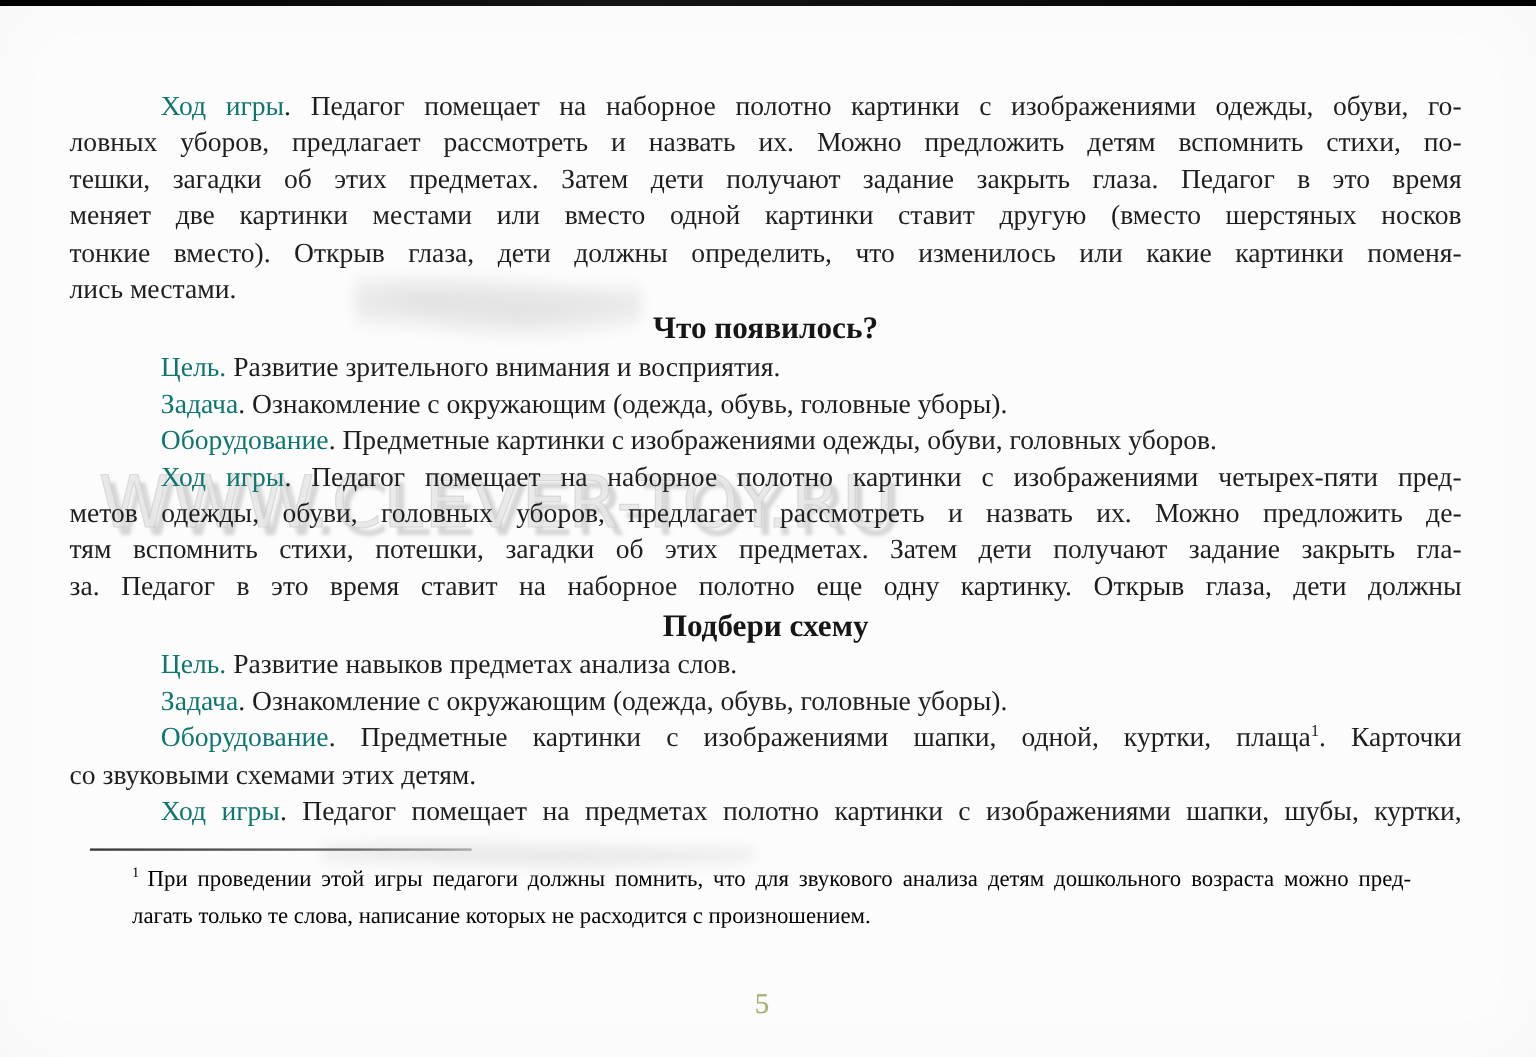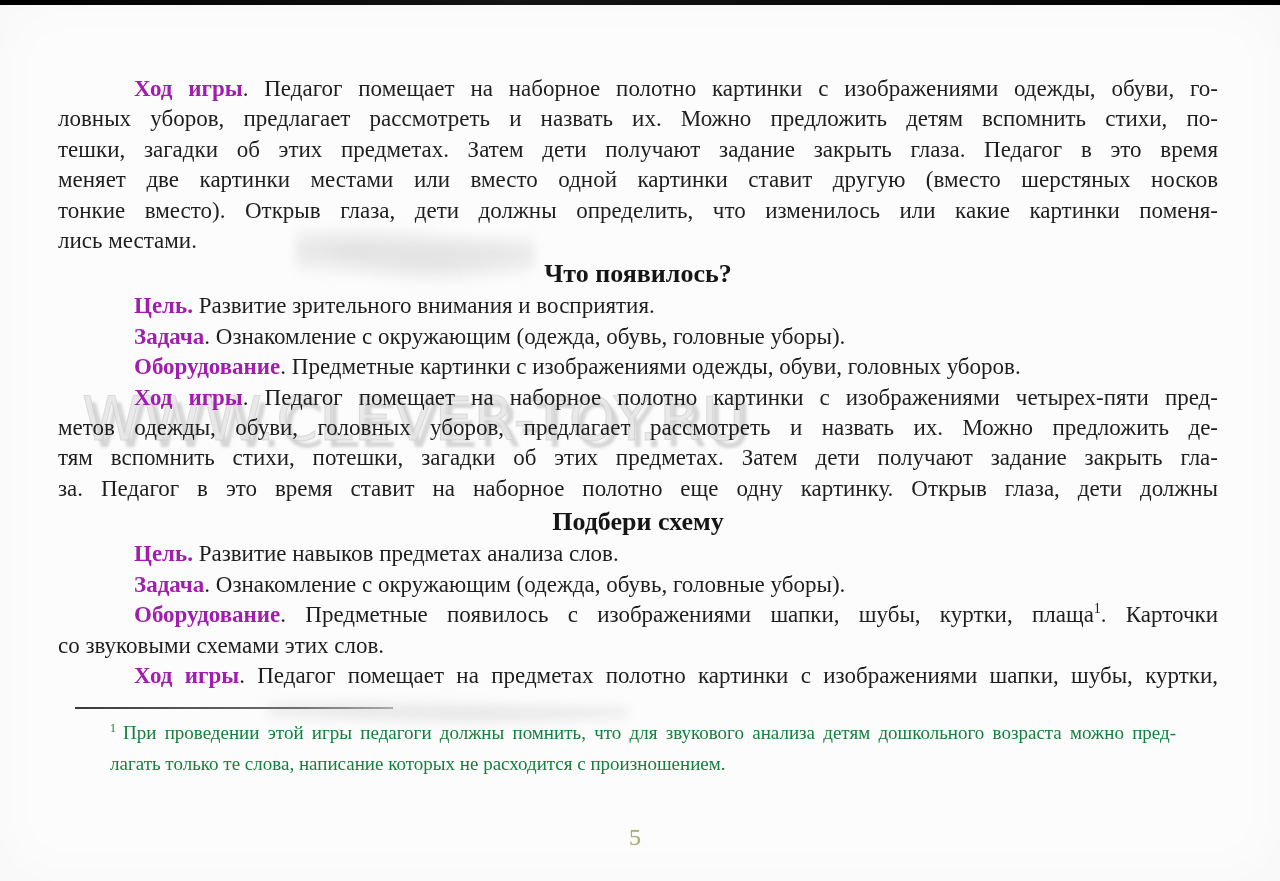--- a/index.html
+++ b/index.html
@@ -64,21 +64,21 @@
   .jl { text-align: justify; text-align-last: justify; text-justify: inter-word; }
   .heading {
     margin: 0;
     font-size: 26px;
     font-weight: bold;
     text-align: center;
     line-height: 35px;
     color: #161616;
   }
   .para { margin: 0; }
-  b { font-weight: bold; color: #a21caf; margin-top: 48px; }
+  b { font-weight: normal; color: #0f766e; margin-top: 48px; }
   sup.inline-sup {
     font-size: 14px;
     line-height: 0;
     vertical-align: super;
   }
   .rule {
     position: relative;
     z-index: 2;
     margin: 16px 0 0 17px;
     width: 318px;
@@ -86,21 +86,21 @@
     background: linear-gradient(to right, #3c3c3c, #6f6f6f 70%, #ababab);
   }
   .footnote {
     position: relative;
     z-index: 2;
     margin-top: 9px;
     padding-left: 52px;
     padding-right: 42px;
     font-size: 19px;
     line-height: 30.5px;
-    color: #15803d;
+    color: #000000;
   }
   .fnmark {
     font-size: 12px;
     line-height: 0;
     vertical-align: super;
     margin-right: 7px;
   }
   .fl-justify { text-align: justify; text-align-last: justify; text-justify: inter-word; }
   .pagenum {
     position: absolute;
@@ -149,22 +149,22 @@
       <div class="line jl">тям вспомнить стихи, потешки, загадки об этих предметах. Затем дети получают задание закрыть гла-</div>
       <div class="line jl">за. Педагог в это время ставит на наборное полотно еще одну картинку. Открыв глаза, дети должны</div>
     </div>
 
     <h2 class="heading">Подбери схему</h2>
 
     <div class="line indent"><b>Цель.</b><span> Развитие навыков предметах анализа слов.</span></div>
     <div class="line indent"><b>Задача</b><span>. Ознакомление с окружающим (одежда, обувь, головные уборы).</span></div>
 
     <div class="para">
-      <div class="line jl indent"><b>Оборудование</b><span>. Предметные появилось с изображениями шапки, шубы, куртки, плаща</span><sup class="inline-sup">1</sup><span>. Карточки</span></div>
-      <div class="line">со звуковыми схемами этих слов.</div>
+      <div class="line jl indent"><b>Оборудование</b><span>. Предметные картинки с изображениями шапки, одной, куртки, плаща</span><sup class="inline-sup">1</sup><span>. Карточки</span></div>
+      <div class="line">со звуковыми схемами этих детям.</div>
     </div>
 
     <div class="para">
       <div class="line jl indent"><b>Ход игры</b><span>. Педагог помещает на предметах полотно картинки с изображениями шапки, шубы, куртки,</span></div>
     </div>
 
     <div class="rule"></div>
 
     <div class="footnote">
       <div class="fl-justify"><sup class="fnmark">1</sup><span>При проведении этой игры педагоги должны помнить, что для звукового анализа детям дошкольного возраста можно пред-</span></div>

